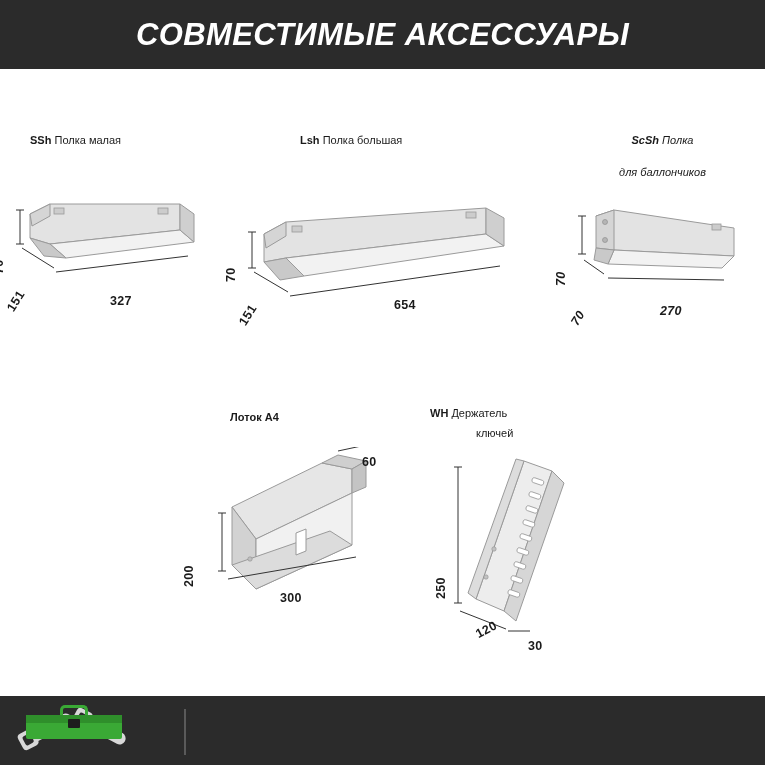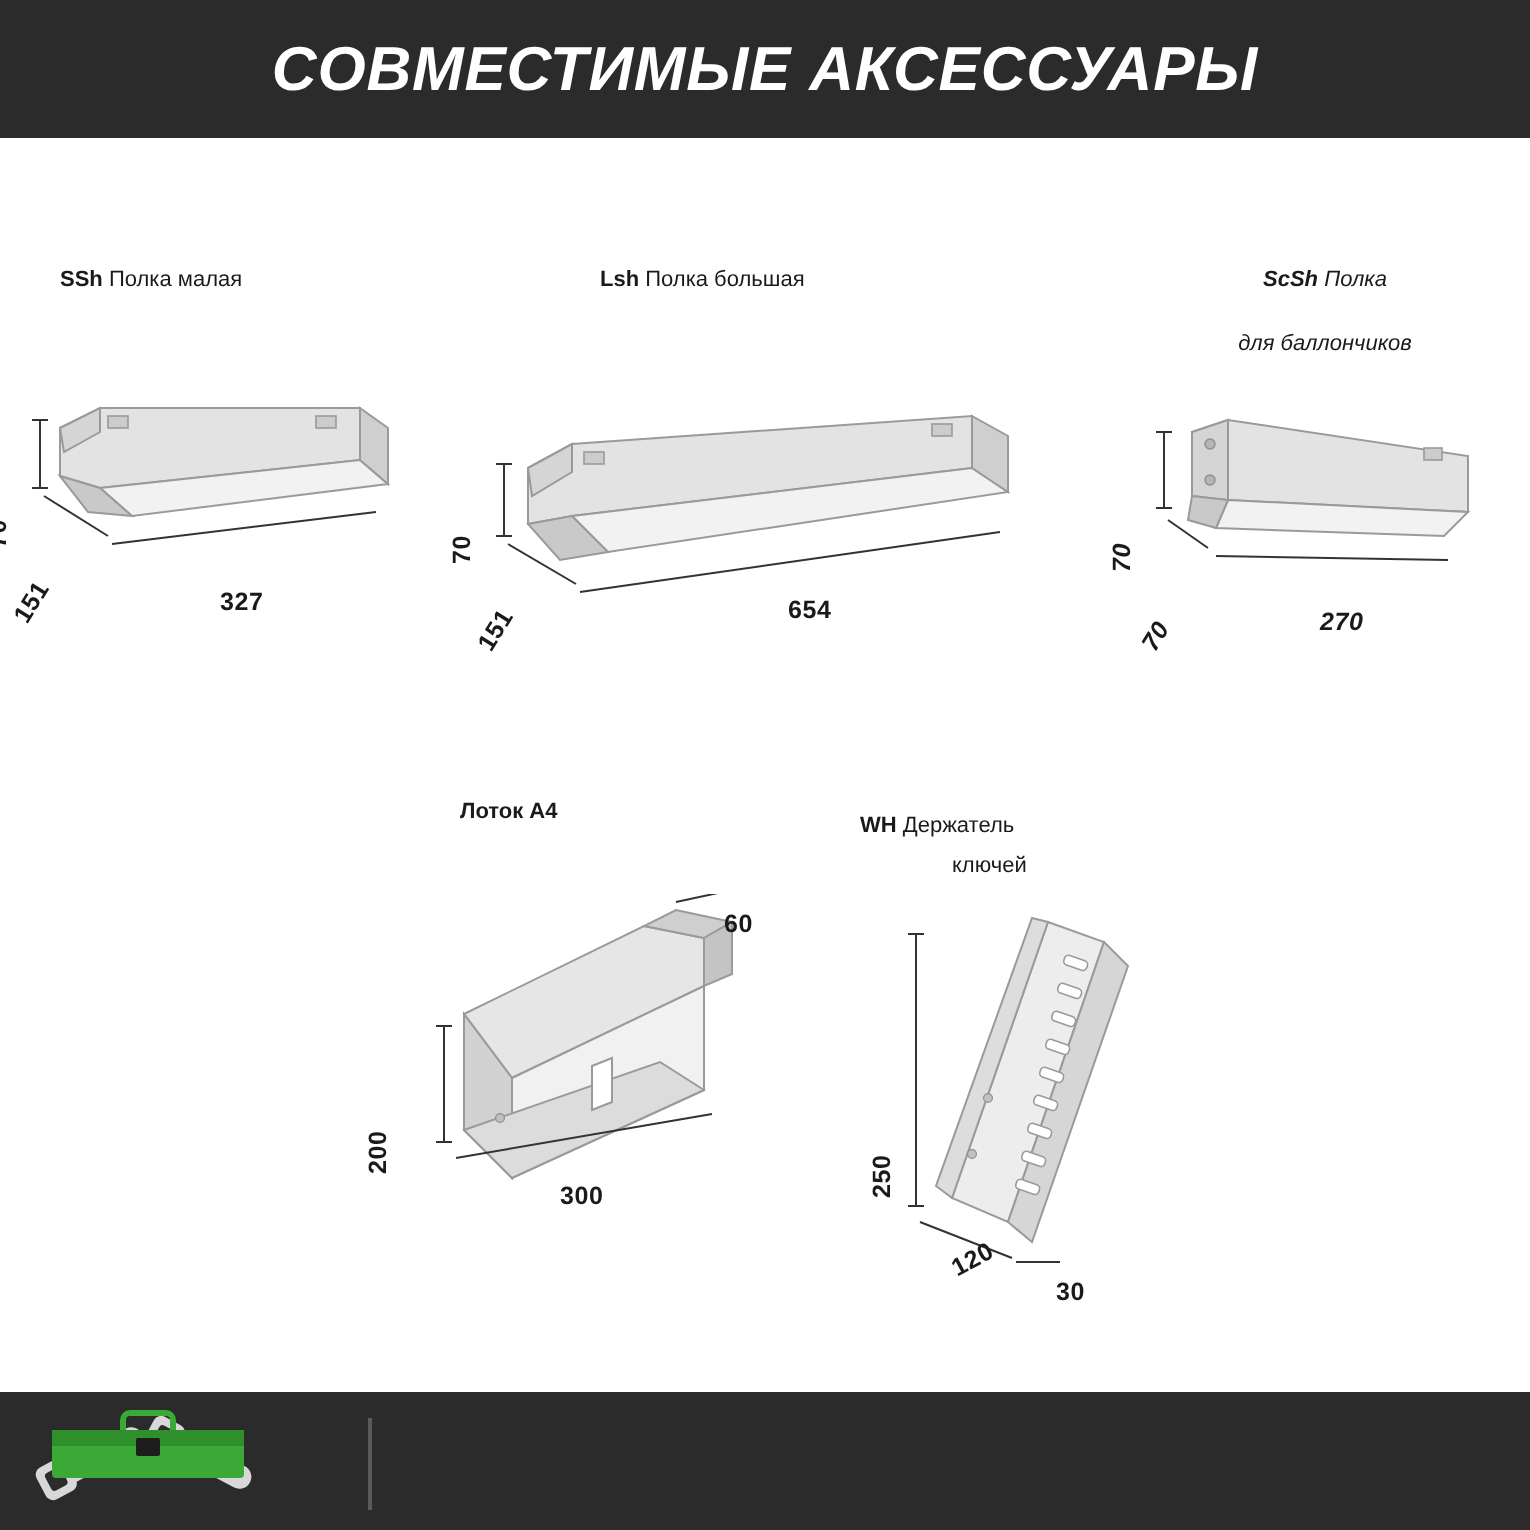--- a/index.html
+++ b/index.html
@@ -278,21 +278,21 @@
       <line x1="14" y1="60" x2="22" y2="60" stroke="#333" stroke-width="1"></line>
       <line x1="20" y1="66" x2="40" y2="80" stroke="#333" stroke-width="1"></line>
       <line x1="44" y1="84" x2="160" y2="86" stroke="#333" stroke-width="1"></line>
     </svg>
     <div class="dim vert" style="left:8px; top:162px;">70</div>
     <div class="dim diag-l" style="left:20px; top:204px;">70</div>
     <div class="dim" style="left:100px; top:194px;">270</div>
   </div>
 
   <div class="product" style="left:170px; top:395px; width:250px; height:230px;">
-    <div class="caption" style="left:60px; top:1px;">
+    <div class="caption" style="left:60px; top:12px;">
       <b>Лоток A4</b>
     </div>
     <svg width="240" height="180" viewBox="0 0 240 180" style="position:absolute; left:10px; top:52px;">
 
       <polygon points="52,60 142,16 172,22 172,46 76,92" fill="#e6e6e6" stroke="#9a9a9a" stroke-width="1"></polygon>
 
       <polygon points="52,60 76,92 76,142 52,118" fill="#d2d2d2" stroke="#9a9a9a" stroke-width="1"></polygon>
       <polygon points="76,92 172,46 172,98 76,142" fill="#f1f1f1" stroke="#9a9a9a" stroke-width="1"></polygon>
       <polygon points="52,118 76,142 172,98 150,84" fill="#dcdcdc" stroke="#9a9a9a" stroke-width="1"></polygon>
 

